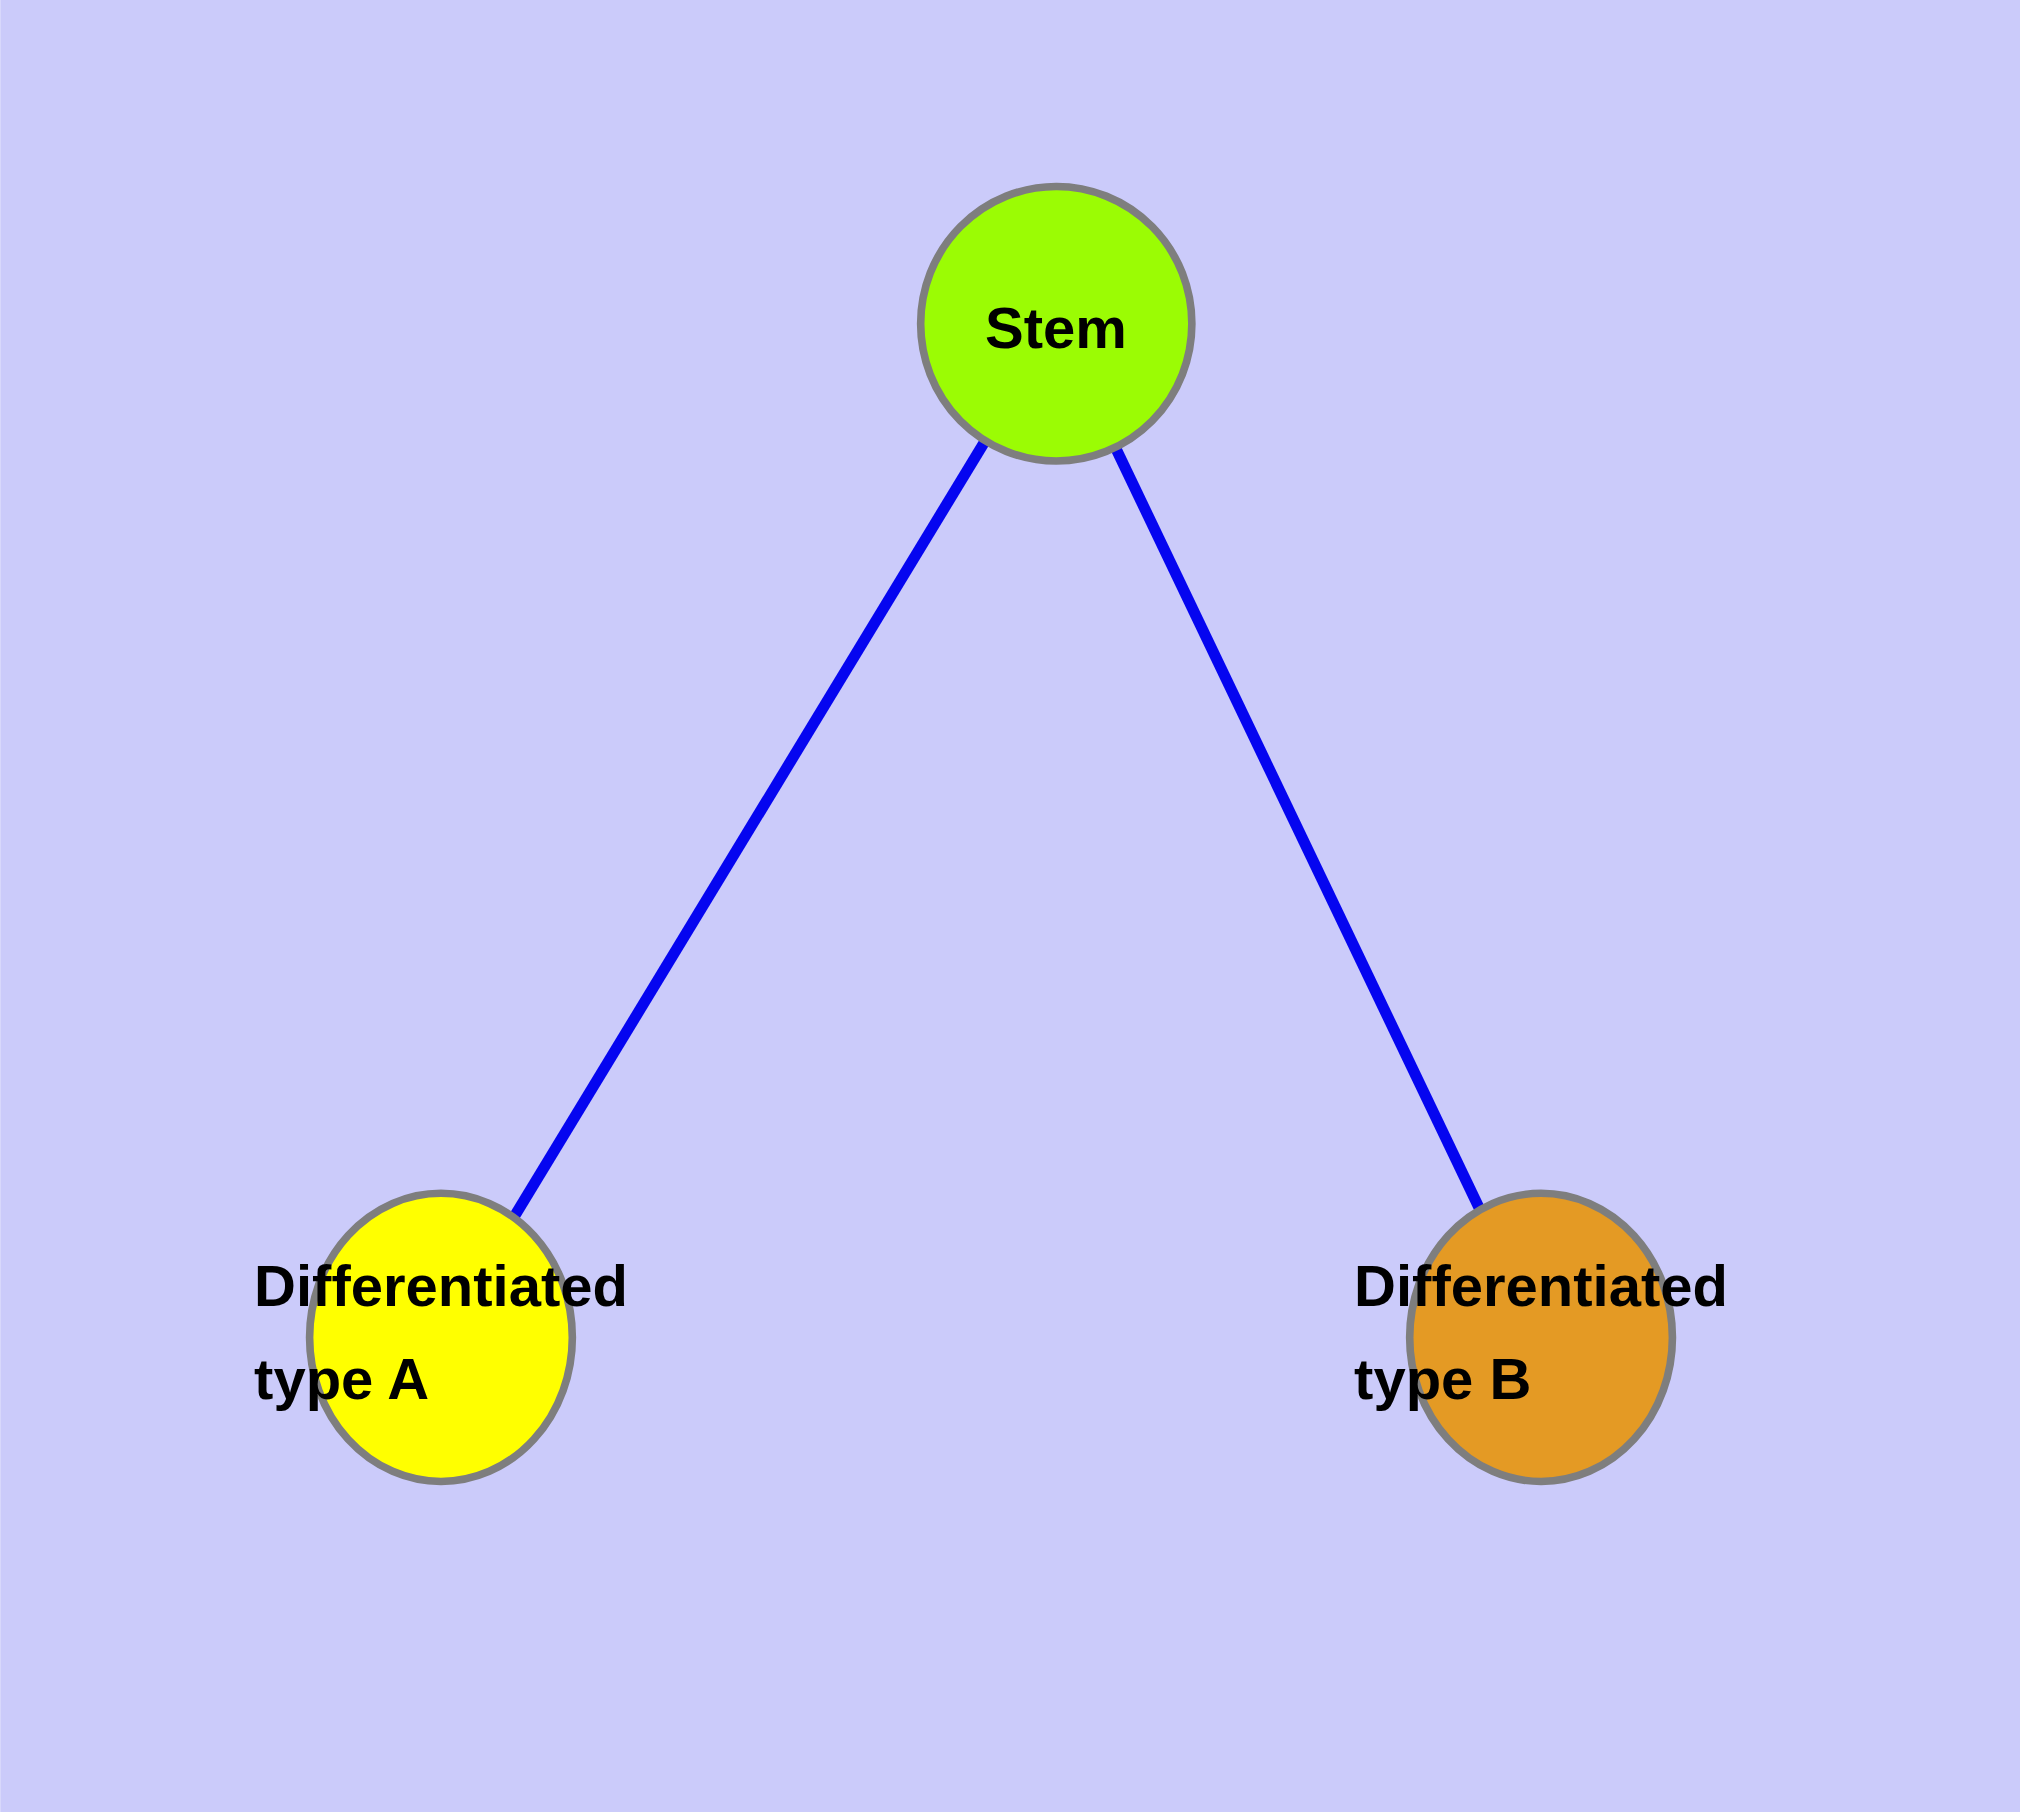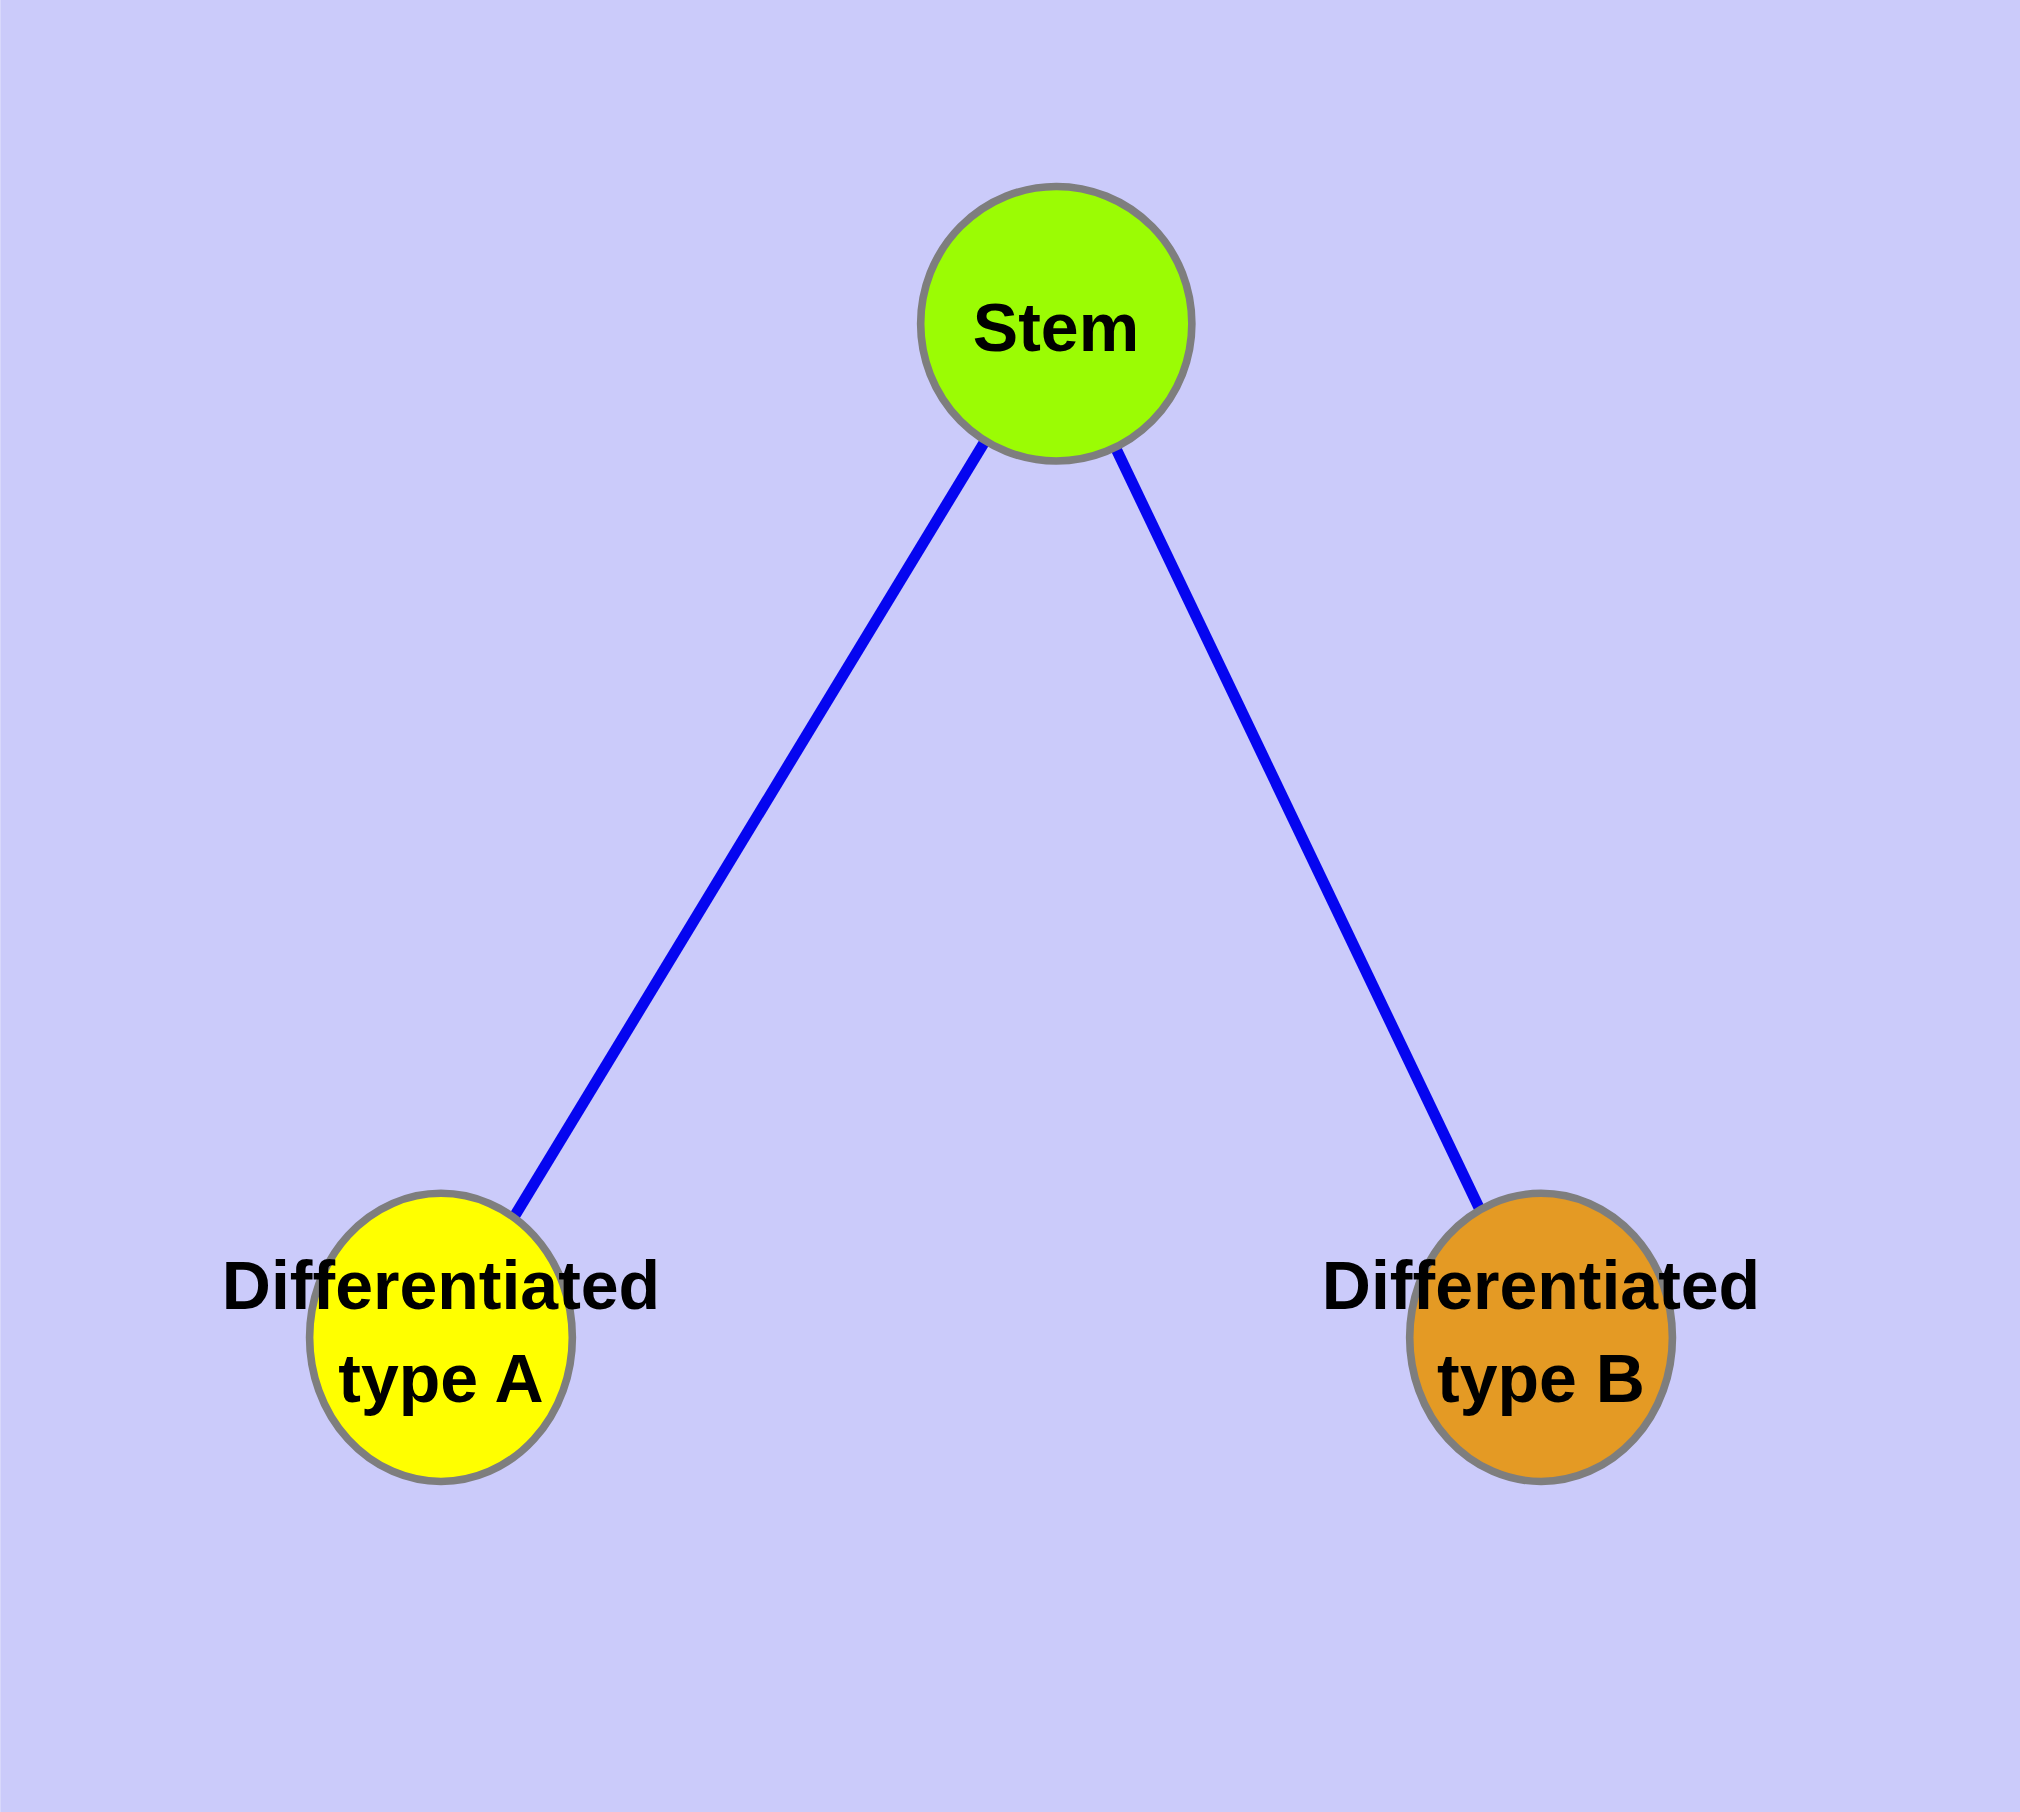--- a/index.html
+++ b/index.html
@@ -15,24 +15,24 @@
     font-family: "Liberation Sans", sans-serif;
   }
   .canvas svg {
     position: absolute;
     inset: 0;
     display: block;
   }
   .node-label {
     position: absolute;
     transform: translate(-50%, -50%);
-    text-align: center;
+    text-align: left;
     white-space: pre-line;
     font-weight: bold;
-    font-size: 68px;
+    font-size: 58px;
     line-height: 93px;
     color: #000000;
     letter-spacing: 0;
   }
   .label-stem   { left: 1056px; top: 327px;  }
   .label-type-a { left: 441px;  top: 1332px; }
   .label-type-b { left: 1541px; top: 1332px; }
 </style>
 </head>
 <body>

